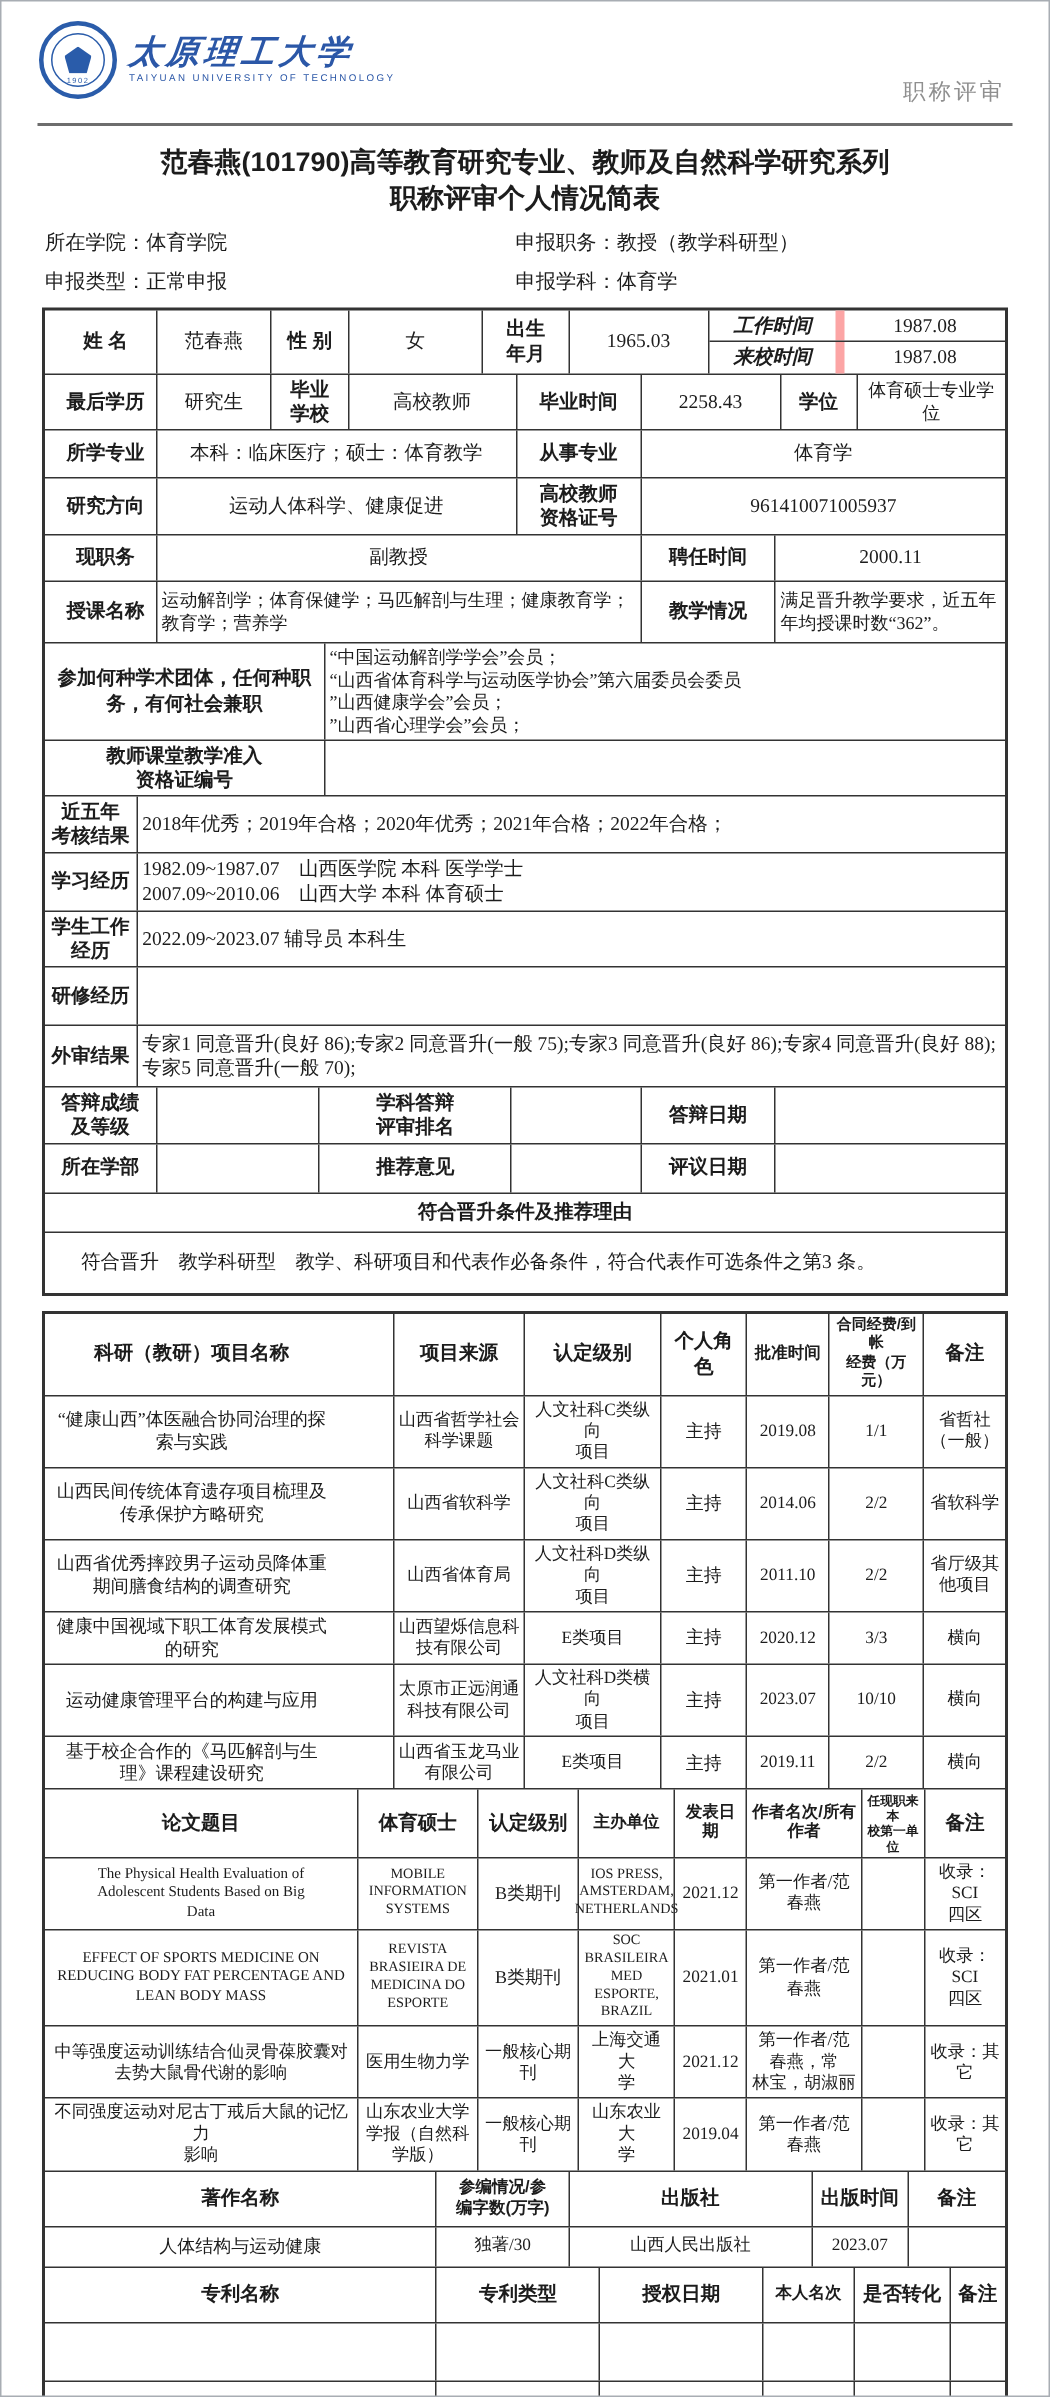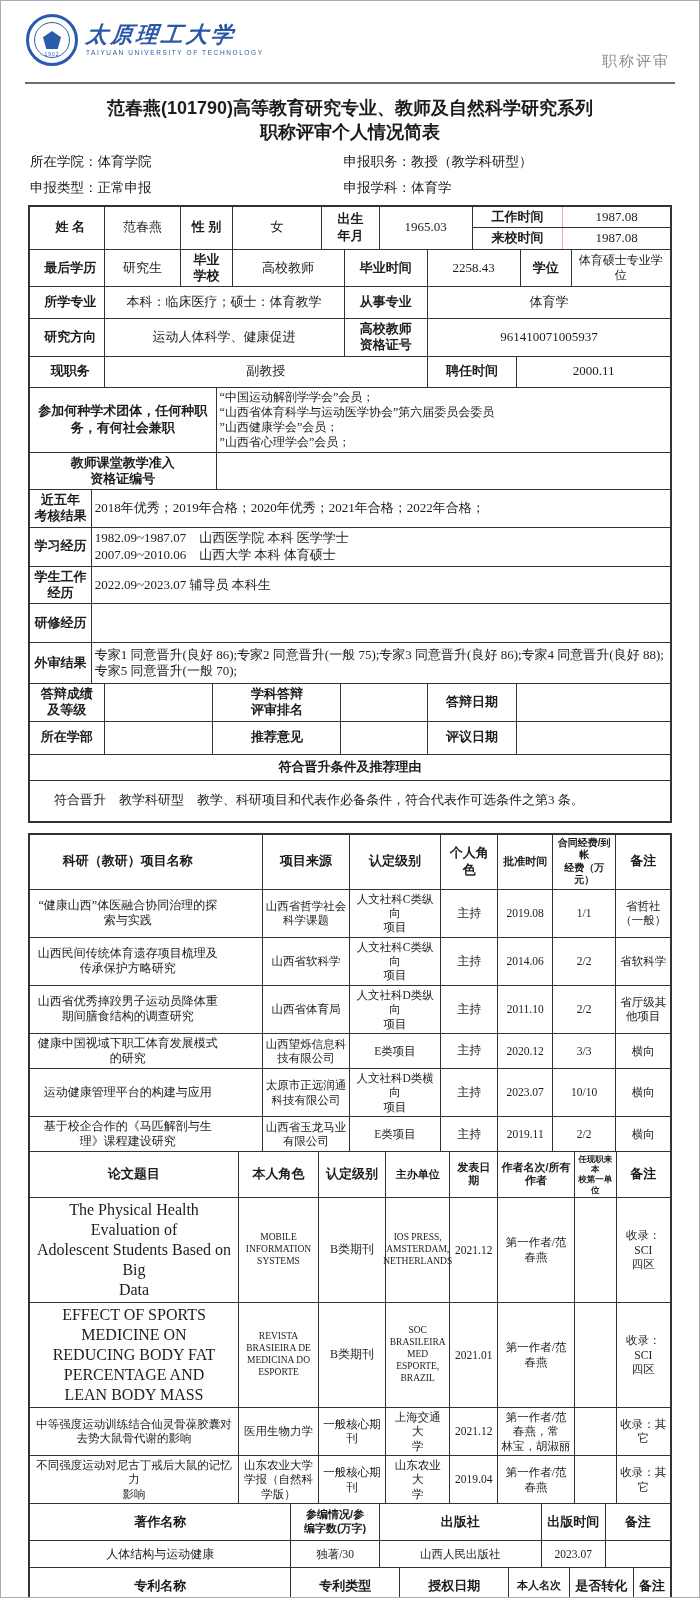--- a/index.html
+++ b/index.html
@@ -35,26 +35,26 @@
      text-align:center;padding:2px 3px;font-size:13px;white-space:pre-line;
      font-family:"Liberation Serif","DejaVu Serif",serif;line-height:1.25;min-width:0;}
   .c:first-child{border-left:none;}
   .lab{font-family:"Liberation Sans","DejaVu Sans",sans-serif;font-weight:bold;}
   .left{justify-content:flex-start;text-align:left;}
   .sm{font-size:11px;}
   .xs{font-size:8.5px;line-height:1.2;}
   .f12{font-size:12px;}
   .f115{font-size:11.5px;}
   .f95{font-size:9.5px;}
-  .eng{font-size:16px;letter-spacing:0;}
+  .eng{font-size:10px;letter-spacing:0;}
   
   .stack{flex-direction:column;padding:0;align-items:stretch;}
   .sub{display:flex;flex:1 1 50%;}
   .sub + .sub{border-top:1px solid #333;}
-  .sub .sl{width:46%;border-right:1px solid #fca5a5;display:flex;align-items:center;justify-content:center;}
+  .sub .sl{width:46%;border-right:6px solid #fca5a5;display:flex;align-items:center;justify-content:center;font-style:italic;}
   .sub .sv{width:54%;display:flex;align-items:center;justify-content:center;font-family:"Liberation Serif","DejaVu Serif",serif;}
   
   .ma{width:11.5%;padding-left:10px;} .mb{width:12%;} .mc{width:8%;} .md{width:14%;} .me{width:9%;} .mf{width:14.5%;} .mg{width:31%;}
   .nd{width:17.5%;} .ne{width:13%;} .nf{width:14.5%;} .ng{width:8%;} .nh{width:15.5%;}
   .w375{width:37.5%;} .w13{width:13%;} .w38{width:38%;}
   .w505{width:50.5%;} .w14{width:14%;} .w24{width:24%;}
   .w29{width:29%;} .w71{width:71%;}
   .w095{width:9.5%;} .w905{width:90.5%;}
   .x0{width:11.5%;} .x1{width:17%;} .x2{width:20%;} .x3{width:13.5%;} .x4{width:14%;} .x5{width:24%;}
   .w100{width:100%;}
@@ -147,20 +147,26 @@
     <div class="c lab w13">高校教师
 资格证号</div>
     <div class="c w38">961410071005937</div>
   </div>
   <div class="tr h30">
     <div class="c lab ma">现职务</div>
     <div class="c w505">副教授</div>
     <div class="c lab w14">聘任时间</div>
     <div class="c w24">2000.11</div>
   </div>
+  <div class="tr h40">
+    <div class="c lab ma">授课名称</div>
+    <div class="c w505 left f12">运动解剖学；体育保健学；马匹解剖与生理；健康教育学；教育学；营养学</div>
+    <div class="c lab w14">教学情况</div>
+    <div class="c w24 left f12">满足晋升教学要求，近五年年均授课时数“362”。</div>
+  </div>
   <div class="tr h60">
     <div class="c lab w29">参加何种学术团体，任何种职务，有何社会兼职</div>
     <div class="c w71 left f12">“中国运动解剖学学会”会员；
 “山西省体育科学与运动医学协会”第六届委员会委员
 ”山西健康学会”会员；
 ”山西省心理学会”会员；</div>
   </div>
   <div class="tr h32">
     <div class="c lab w29">教师课堂教学准入
 资格证编号</div>
@@ -285,21 +291,21 @@
 有限公司</div>
     <div class="c pj2 f115">E类项目</div>
     <div class="c pj3 f12">主持</div>
     <div class="c pj4 f115">2019.11</div>
     <div class="c pj5 f115">2/2</div>
     <div class="c pj6 f115">横向</div>
   </div>
 
   <div class="tr h30">
     <div class="c lab pa0">论文题目</div>
-    <div class="c lab pa1">本人角色</div>
+    <div class="c lab pa1">体育硕士</div>
     <div class="c lab pa2">认定级别</div>
     <div class="c lab pa3 sm">主办单位</div>
     <div class="c lab pa4 sm">发表日期</div>
     <div class="c lab pa5 sm">作者名次/所有作者</div>
     <div class="c lab pa6 xs">任现职来本
 校第一单位</div>
     <div class="c lab pa7">备注</div>
   </div>
   <div class="tr h40">
     <div class="c pa0 eng">The Physical Health Evaluation of

